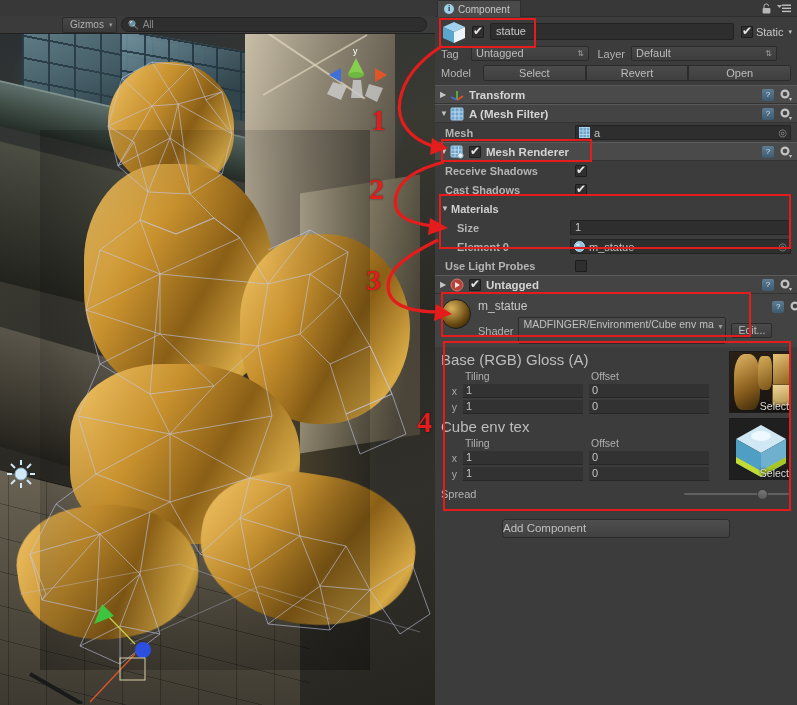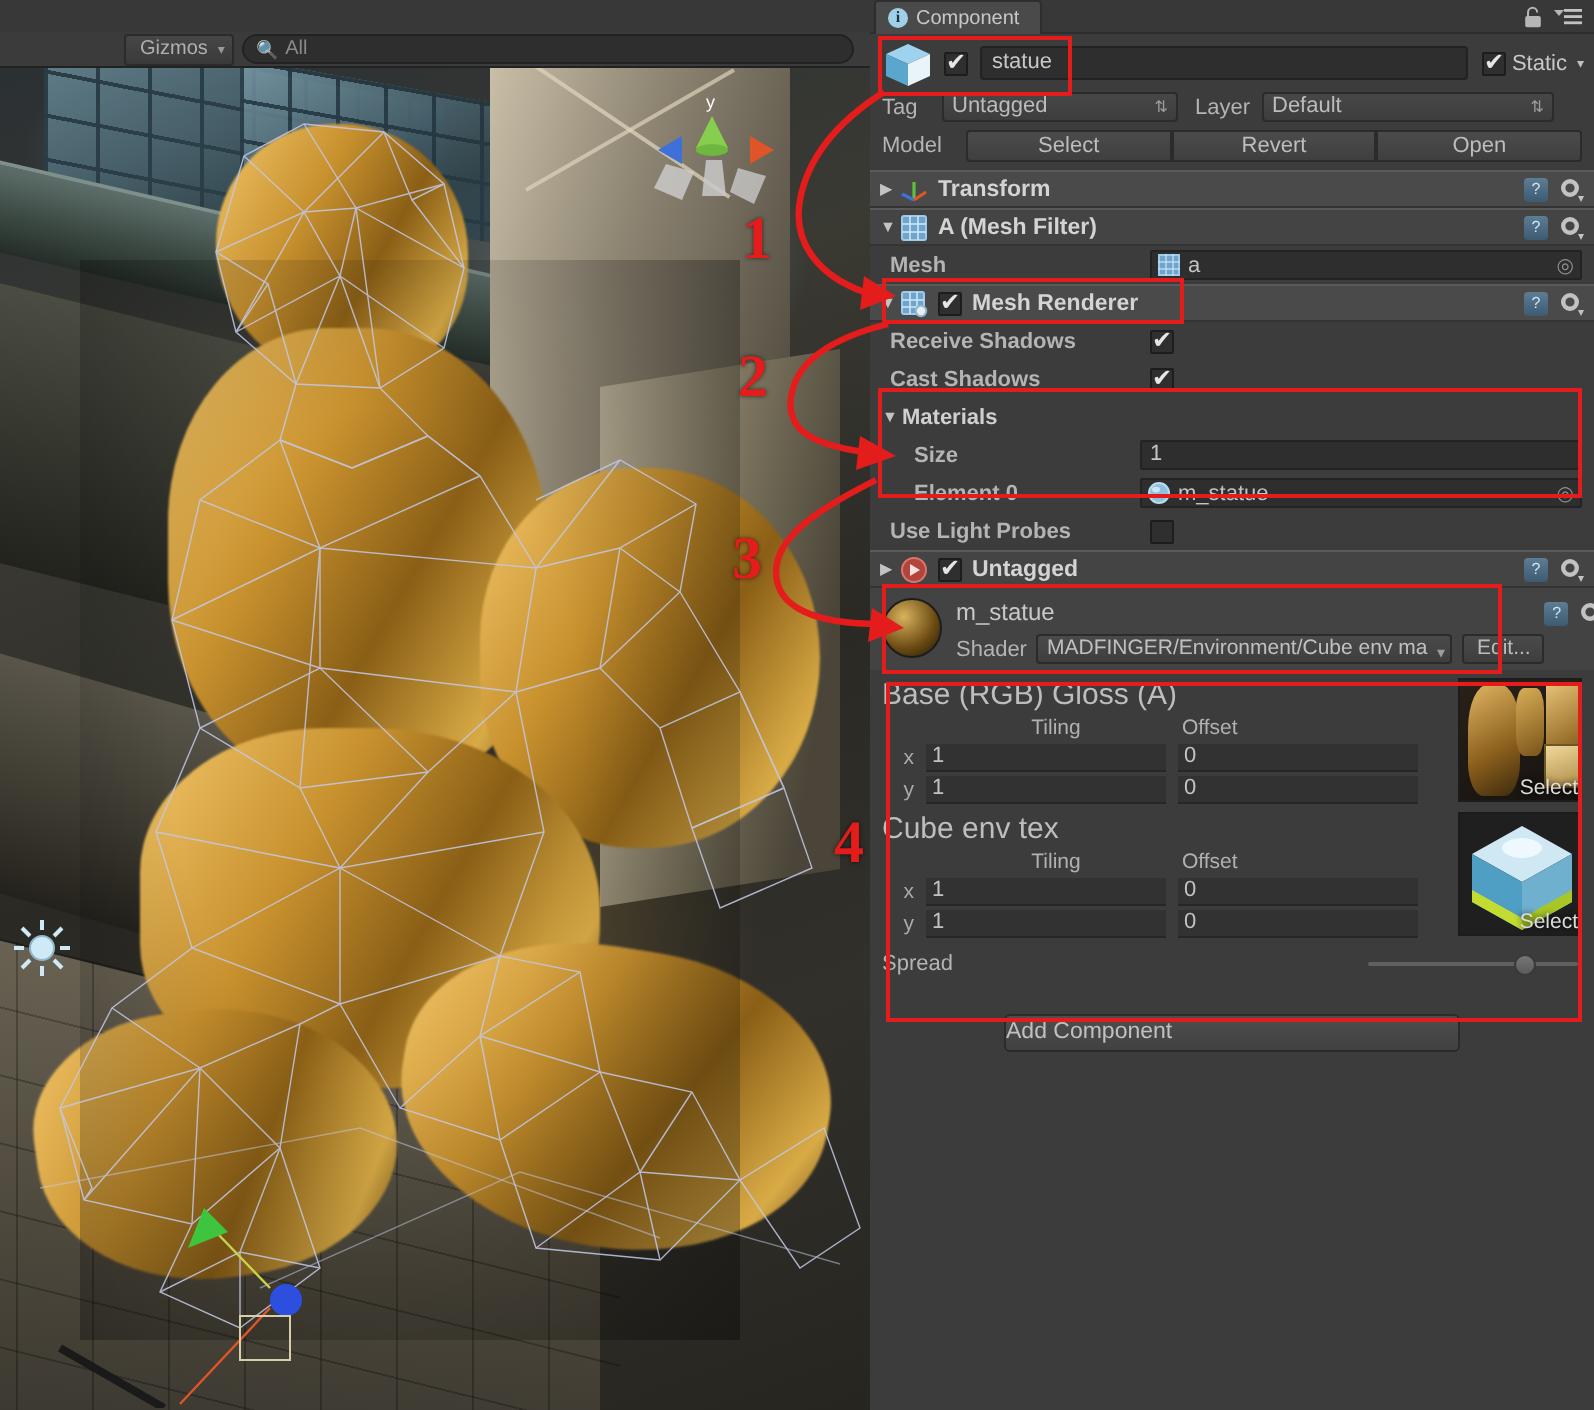--- a/index.html
+++ b/index.html
@@ -183,33 +183,33 @@
   .objdot { margin-left:auto; color:#8e8e8e; font-size:10px; }
 
   
   .mat-head { display:flex; align-items:flex-start; padding:5px 5px 3px 6px;
               background:#434343; }
   .mat-prev { width:30px; height:30px; border-radius:50%; flex:none;
               background:radial-gradient(circle at 35% 30%, #d8b25c, #6a4a12 60%, #1d1609);
               border:1px solid #1d1d1d; margin-right:7px; }
   .mat-title { color:#c8c8c8; font-size:12px; }
   .shader-row { display:flex; align-items:center; margin-top:4px; gap:5px; }
-  .shader-pop { width:208px; height:15px; background:linear-gradient(#4a4a4a,#3e3e3e);
+  .shader-pop { width:208px; height:27px; background:linear-gradient(#4a4a4a,#3e3e3e);
                 border:1px solid #2b2b2b; border-radius:2px; color:#c0c0c0;
                 font-size:10.5px; line-height:13px; padding:0 12px 0 4px;
                 overflow:hidden; white-space:nowrap; position:relative; }
   .shader-pop .pc { position:absolute; right:3px; top:2px; font-size:8px; color:#9c9c9c; }
   .edit-btn { height:15px; background:linear-gradient(#4a4a4a,#3e3e3e);
               border:1px solid #2b2b2b; border-radius:2px; color:#bdbdbd;
               font-size:10.5px; line-height:13px; padding:0 6px; }
 
   .tex-block { position:relative; padding:4px 6px 2px 6px; }
   .tex-name { color:#bdbdbd; font-size:15px; margin-bottom:2px; }
   .to-head { display:flex; color:#b0b0b0; font-size:10.5px; padding-left:24px; }
-  .to-head span:first-child { width:126px;text-align:center; }
+  .to-head span:first-child { width:126px; }
   .to-row { display:flex; align-items:center; height:15px; margin-top:1px; }
   .to-row .ax { width:16px; text-align:right; color:#aaa; font-size:10.5px;
                 margin-right:6px; }
   .to-in { height:14px; background:#323232; border-bottom:1px solid #262626;
            color:#c2c2c2; font-size:11px; line-height:13px; padding:0 3px; }
   .thumb { position:absolute; right:6px; width:62px; height:62px;
            border:1px solid #1c1c1c; overflow:hidden; }
   .thumb .sel { position:absolute; right:1px; bottom:0; color:#dcdcdc;
                 font-size:10.5px; text-shadow:0 0 3px #000; }
 

